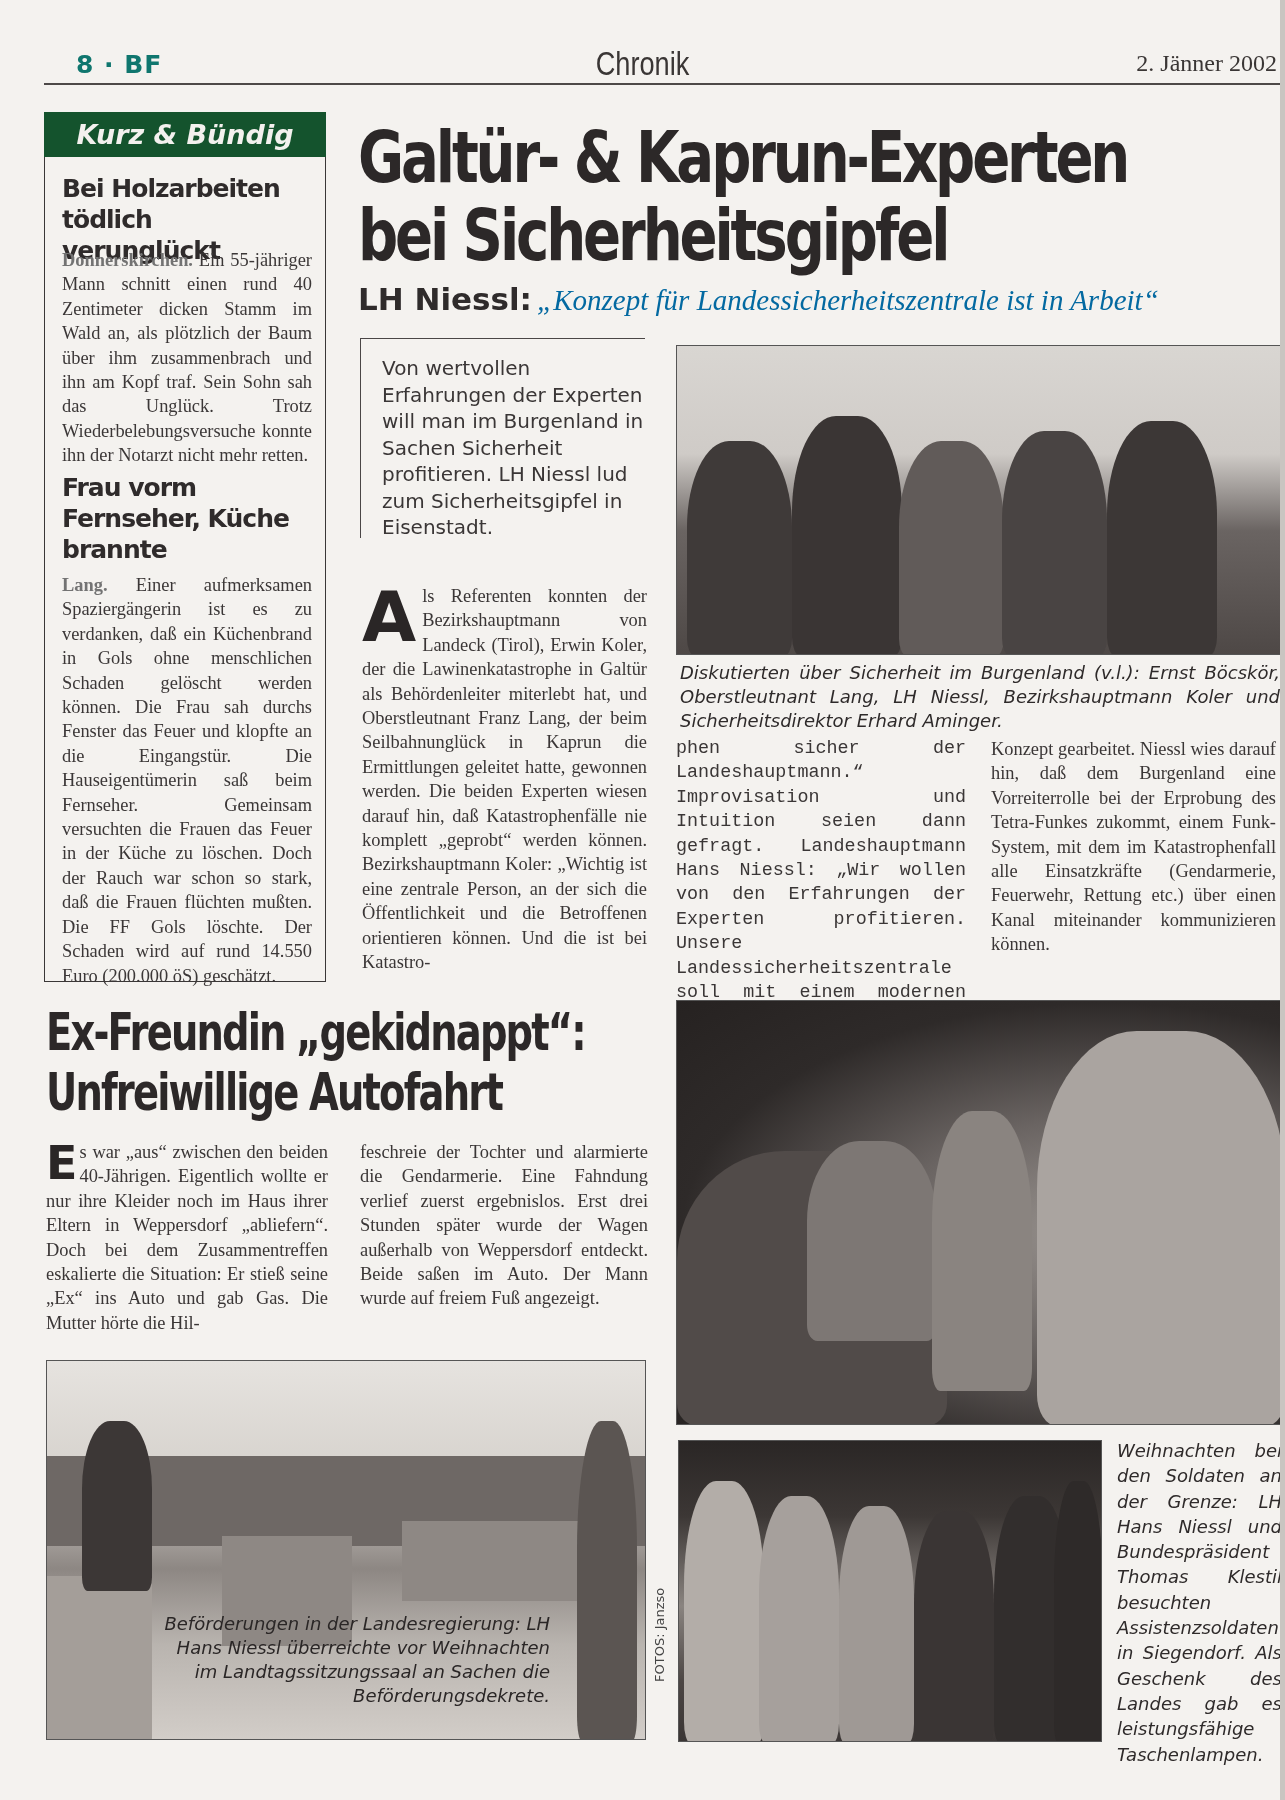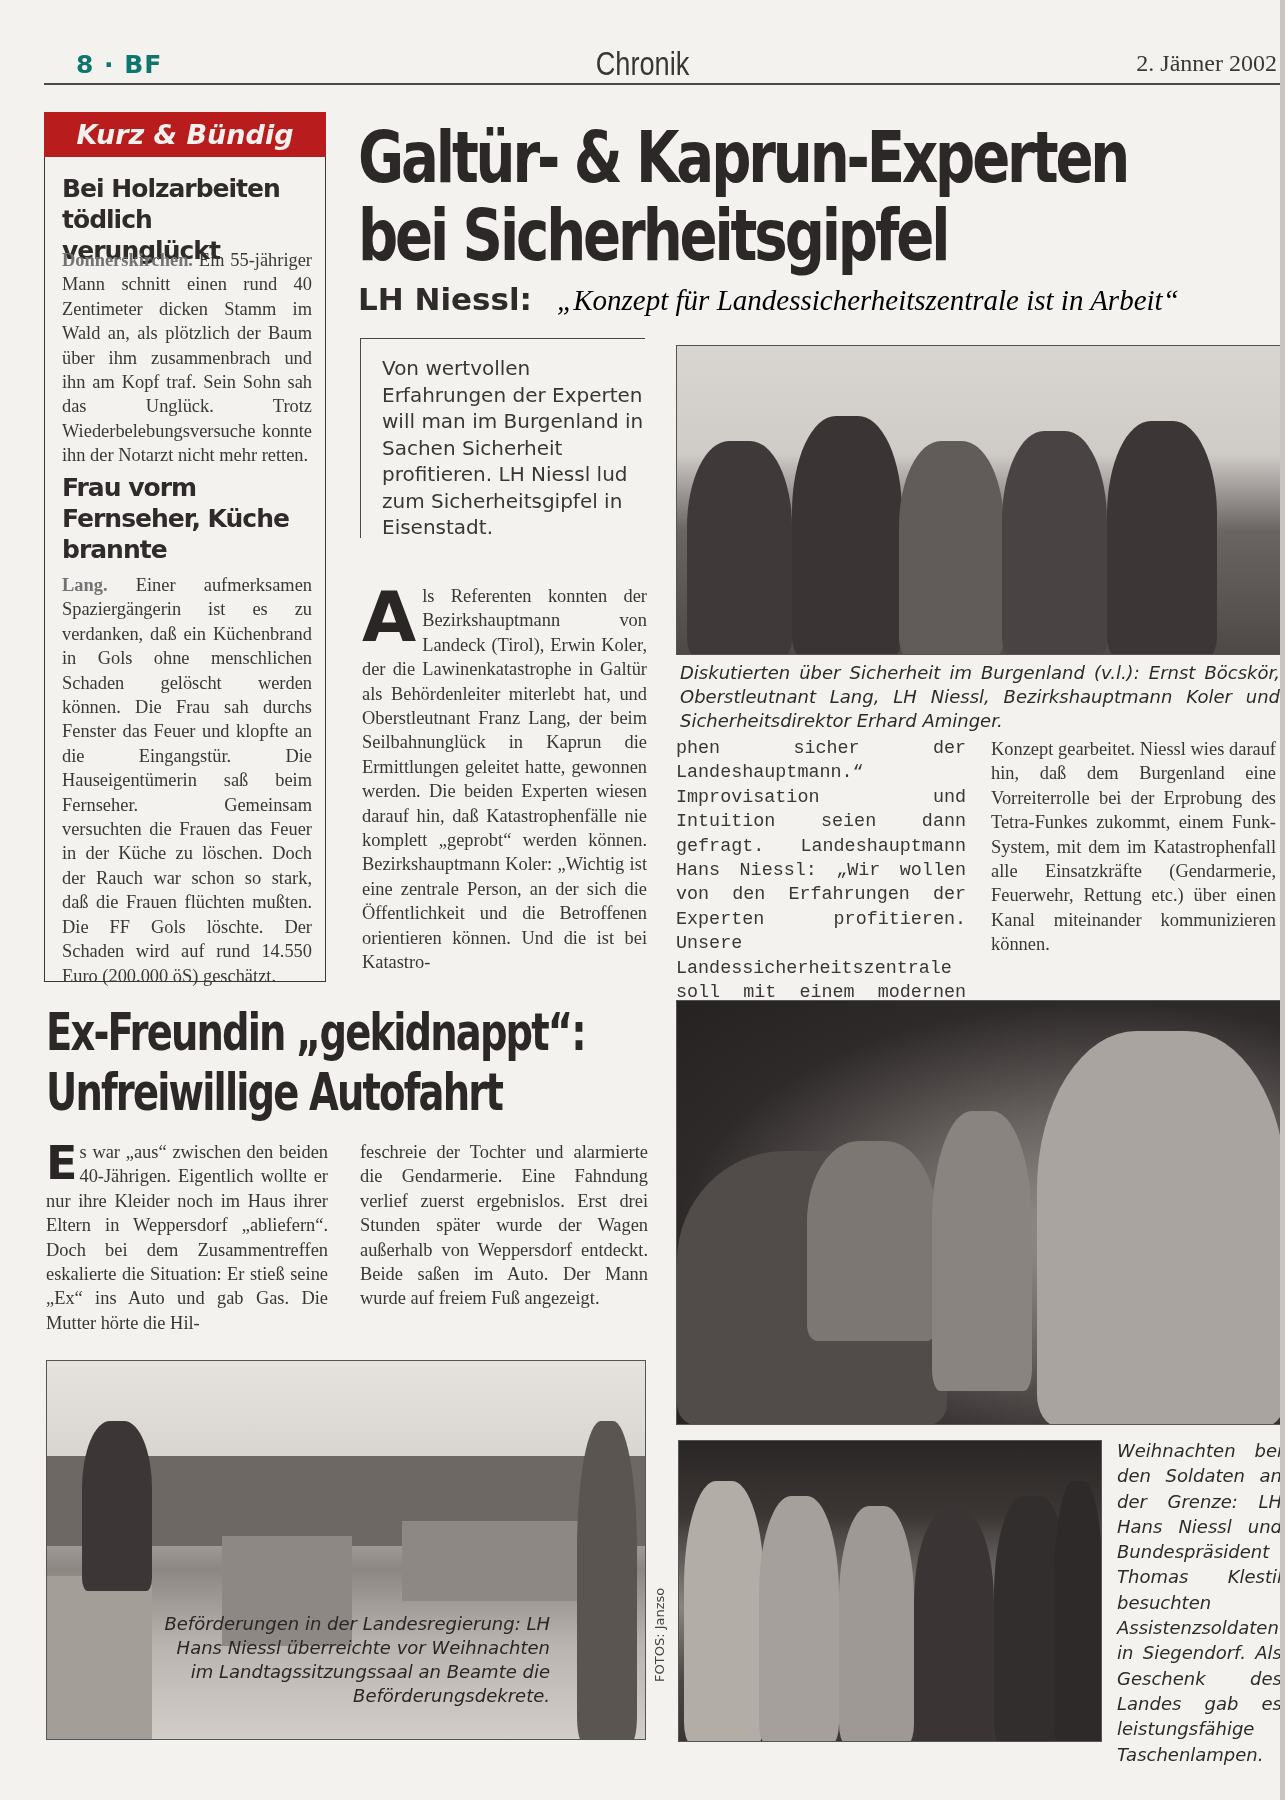--- a/index.html
+++ b/index.html
@@ -11,31 +11,31 @@
   .abs { position:absolute; }
 
   
   #hdr-left { left:46px; top:50px; font:bold 25px "DejaVu Sans", sans-serif; letter-spacing:1px; color:#0f766e;margin-left:30px; }
   #hdr-center { left:0; width:1285px; top:44px; text-align:center; font:34px "Liberation Sans", sans-serif; transform:scaleX(.8); color:#3a3635; }
   #hdr-right { right:8px; top:50px; font:24px "Liberation Serif", serif; color:#3a3635; }
   #hdr-rule { left:44px; right:0; top:83px; height:2px; background:#4d4948; }
 
   
   #kb-box { left:44px; top:112px; width:282px; height:870px; border:1.5px solid #3a3737; box-sizing:border-box; }
-  #kb-banner { left:44px; top:112px; width:282px; height:45px; background:#b91c1c; color:#f3f1ee;
+  #kb-banner { left:44px; top:112px; width:282px; height:45px; background:#14532d; color:#f3f1ee;
     font:italic bold 27px "DejaVu Sans", sans-serif; text-align:center; line-height:45px; }
   .kb-head { position:absolute; left:62px; width:250px; font:bold 25px "DejaVu Sans", sans-serif; line-height:31px; color:#2f2b2b; letter-spacing:-1px; }
   .kb-body { position:absolute; left:62px; width:250px; font:18.4px "Liberation Serif", serif; line-height:24.4px; color:#3b3737; text-align:justify; }
   .kb-body b { color:#737373; }
 
   
   #main-head { left:358px; top:118px; width:940px; font:bold 72px "DejaVu Sans", sans-serif; line-height:78px; color:#2c2828; letter-spacing:-4px; transform-origin:left top; transform:scaleX(.78); white-space:nowrap; }
   #main-sub { left:358px; top:281px; width:940px; white-space:nowrap; }
   #main-sub .lh { font:bold 31px "DejaVu Sans", sans-serif; color:#2f2b2b; }
-  #main-sub .quote { font:italic 29px "Liberation Serif", serif; color:#000000;margin-left:20px; }
+  #main-sub .quote { font:italic 29px "Liberation Serif", serif; color:#0369a1; }
 
   
   #lead-rule-top { left:360px; top:338px; width:285px; height:1px; background:#4a4646; }
   #lead-rule-left { left:360px; top:338px; width:1px; height:200px; background:#4a4646; }
   #lead-text { left:382px; top:355px; width:262px; font:20px "DejaVu Sans", sans-serif; line-height:26.5px; color:#3a3636; }
 
   
   .col { position:absolute; font:18.4px "Liberation Serif", serif; line-height:24.4px; color:#3a3636; text-align:justify; }
   .dropcap { float:left; font:bold 70px "DejaVu Sans", sans-serif; line-height:58px; margin:4px 6px 0 0; color:#2a2626; }
   .dropcap-small { float:left; font:bold 46px "DejaVu Sans", sans-serif; line-height:38px; margin:4px 2px 0 0; color:#2a2626; }
@@ -133,21 +133,21 @@
 </div>
 
 <div id="photo-session" class="photo">
   <div class="abs" style="left:0; top:95px; width:600px; height:90px; background:#6e6865;"></div>
   <div class="abs" style="left:0; top:215px; width:105px; height:165px; background:#a49e99;"></div>
   <div class="abs" style="left:175px; top:175px; width:130px; height:110px; background:#8e8884;"></div>
   <div class="abs" style="left:355px; top:160px; width:190px; height:80px; background:#8e8884;"></div>
   <div class="figure" style="left:35px; top:60px; width:70px; height:170px; background:#3c3736;"></div>
   <div class="figure" style="left:530px; top:60px; width:60px; height:320px; background:#5b5552;"></div>
 </div>
-<div id="cap-session" class="cap-italic">Beförderungen in der Landesregierung: LH Hans Niessl überreichte vor Weihnachten im Landtagssitzungssaal an Beamte die Beförderungsdekrete.</div>
+<div id="cap-session" class="cap-italic">Beförderungen in der Landesregierung: LH Hans Niessl überreichte vor Weihnachten im Landtagssitzungssaal an Sachen die Beförderungsdekrete.</div>
 <div id="credit" class="abs">FOTOS: Janzso</div>
 
 <div id="photo-soldiers" class="photo">
   <div class="figure" style="left:5px; top:40px; width:80px; height:262px; background:#b3ada8;"></div>
   <div class="figure" style="left:80px; top:55px; width:80px; height:247px; background:#a6a09c;"></div>
   <div class="figure" style="left:160px; top:65px; width:75px; height:237px; background:#9f9995;"></div>
   <div class="figure" style="left:235px; top:70px; width:80px; height:232px; background:#3a3534;"></div>
   <div class="figure" style="left:315px; top:55px; width:75px; height:247px; background:#322e2d;"></div>
   <div class="figure" style="left:375px; top:40px; width:49px; height:262px; background:#2e2a29;"></div>
 </div>

